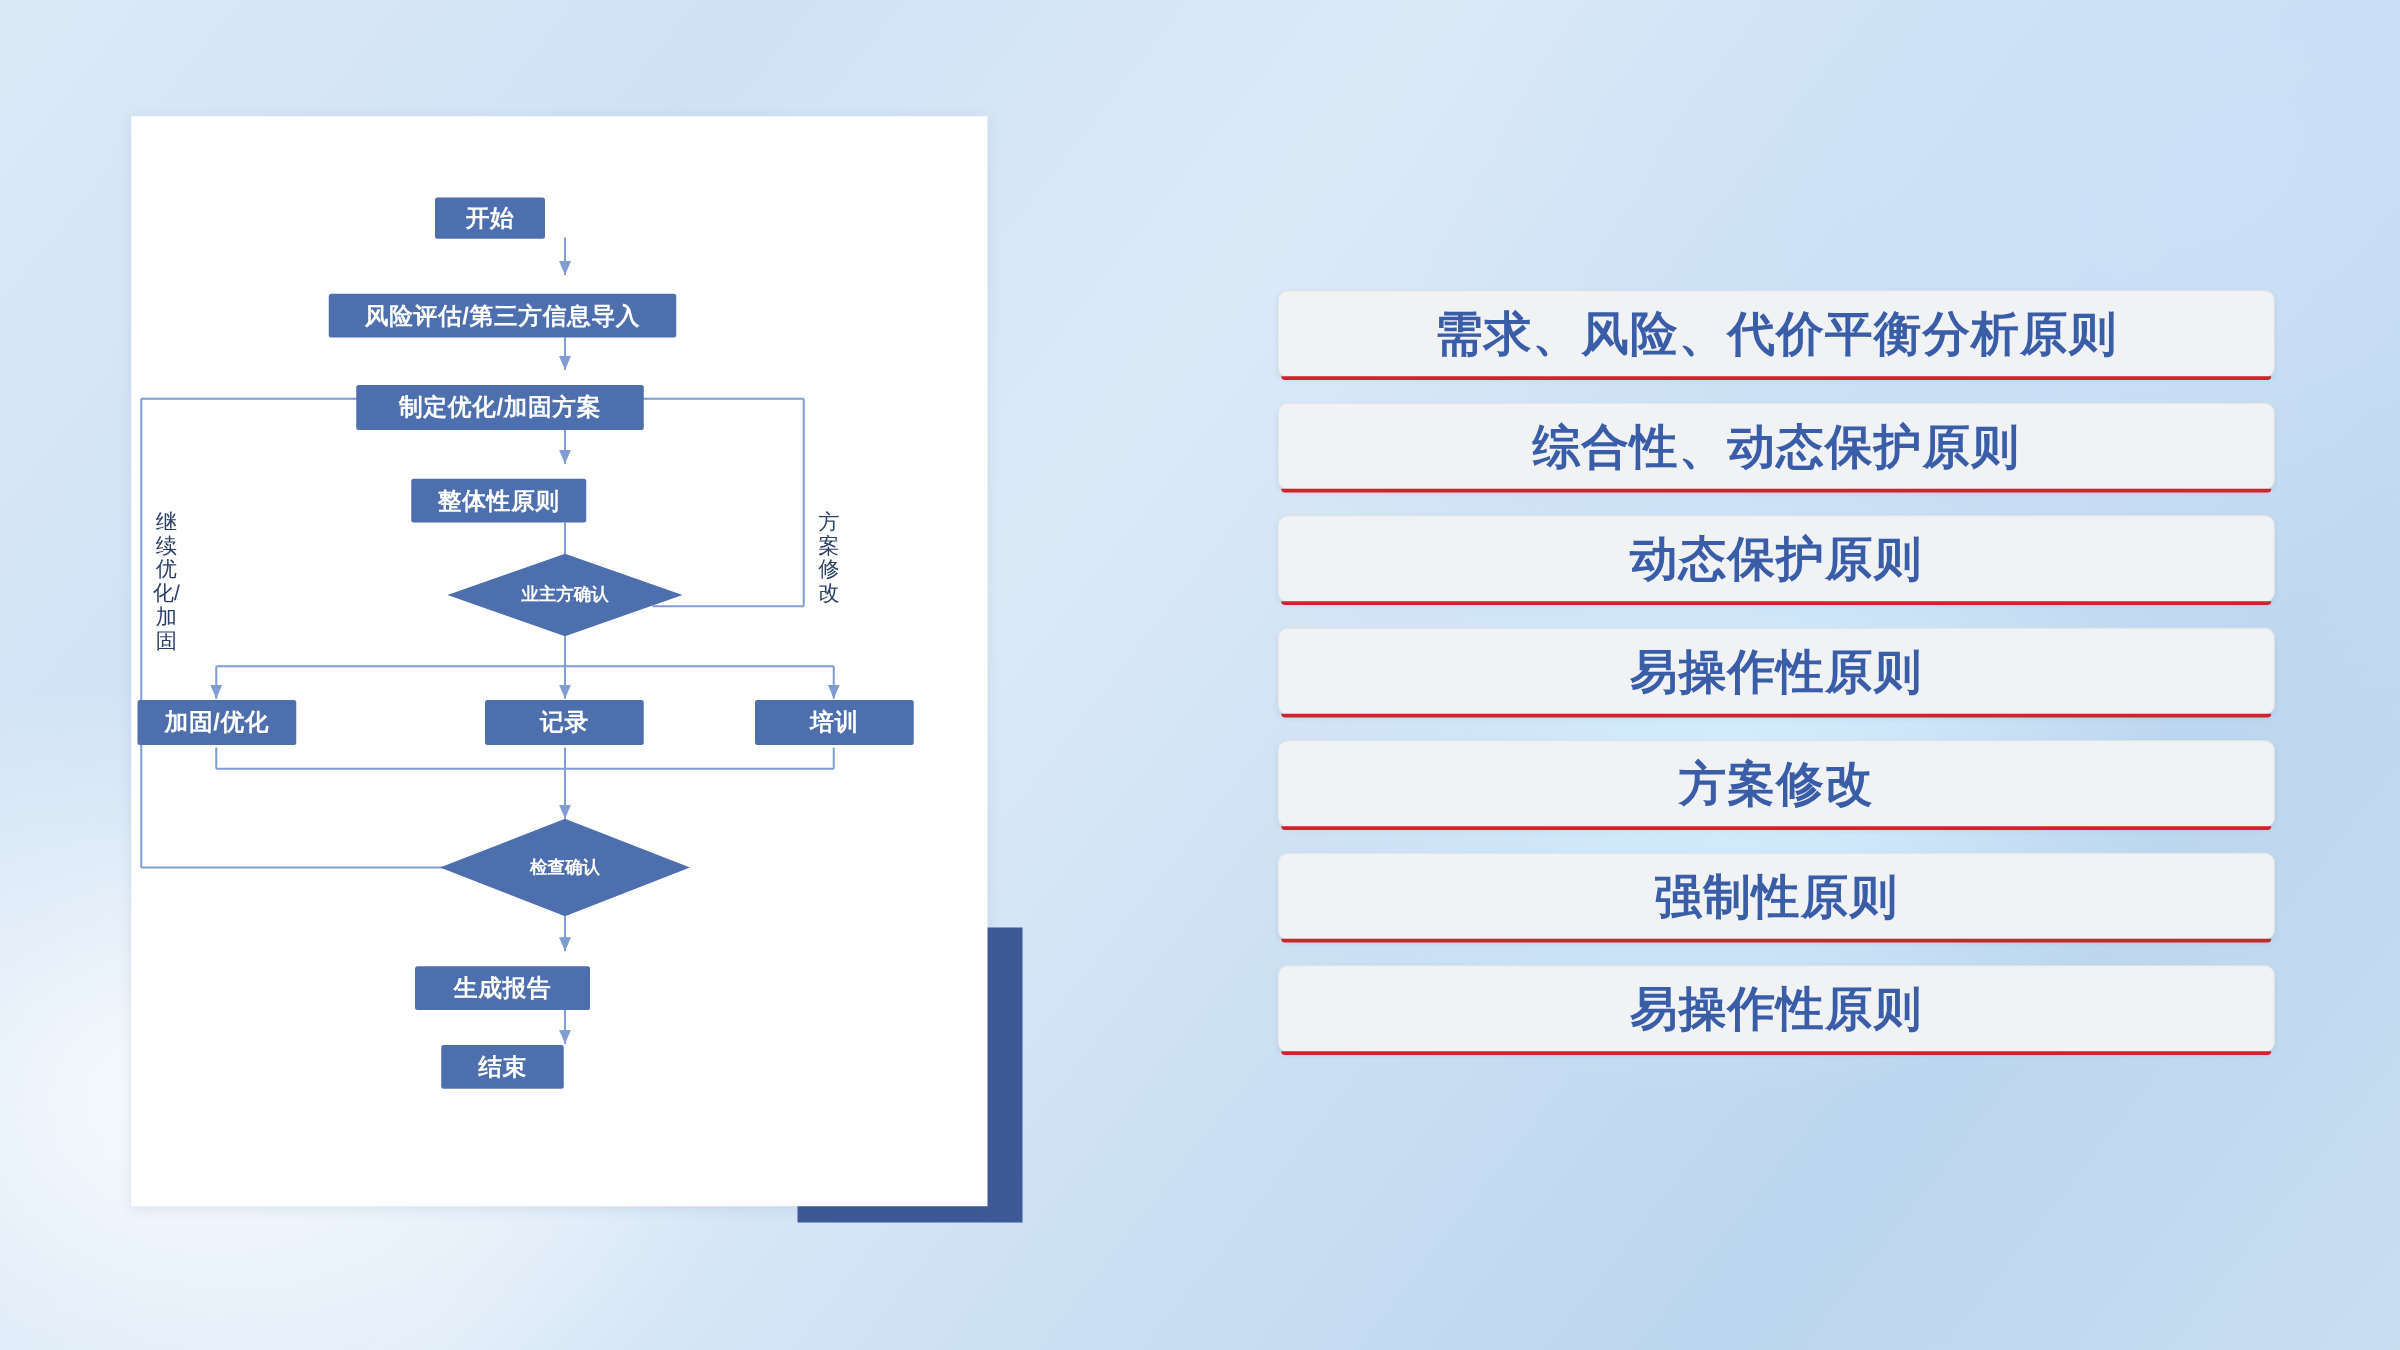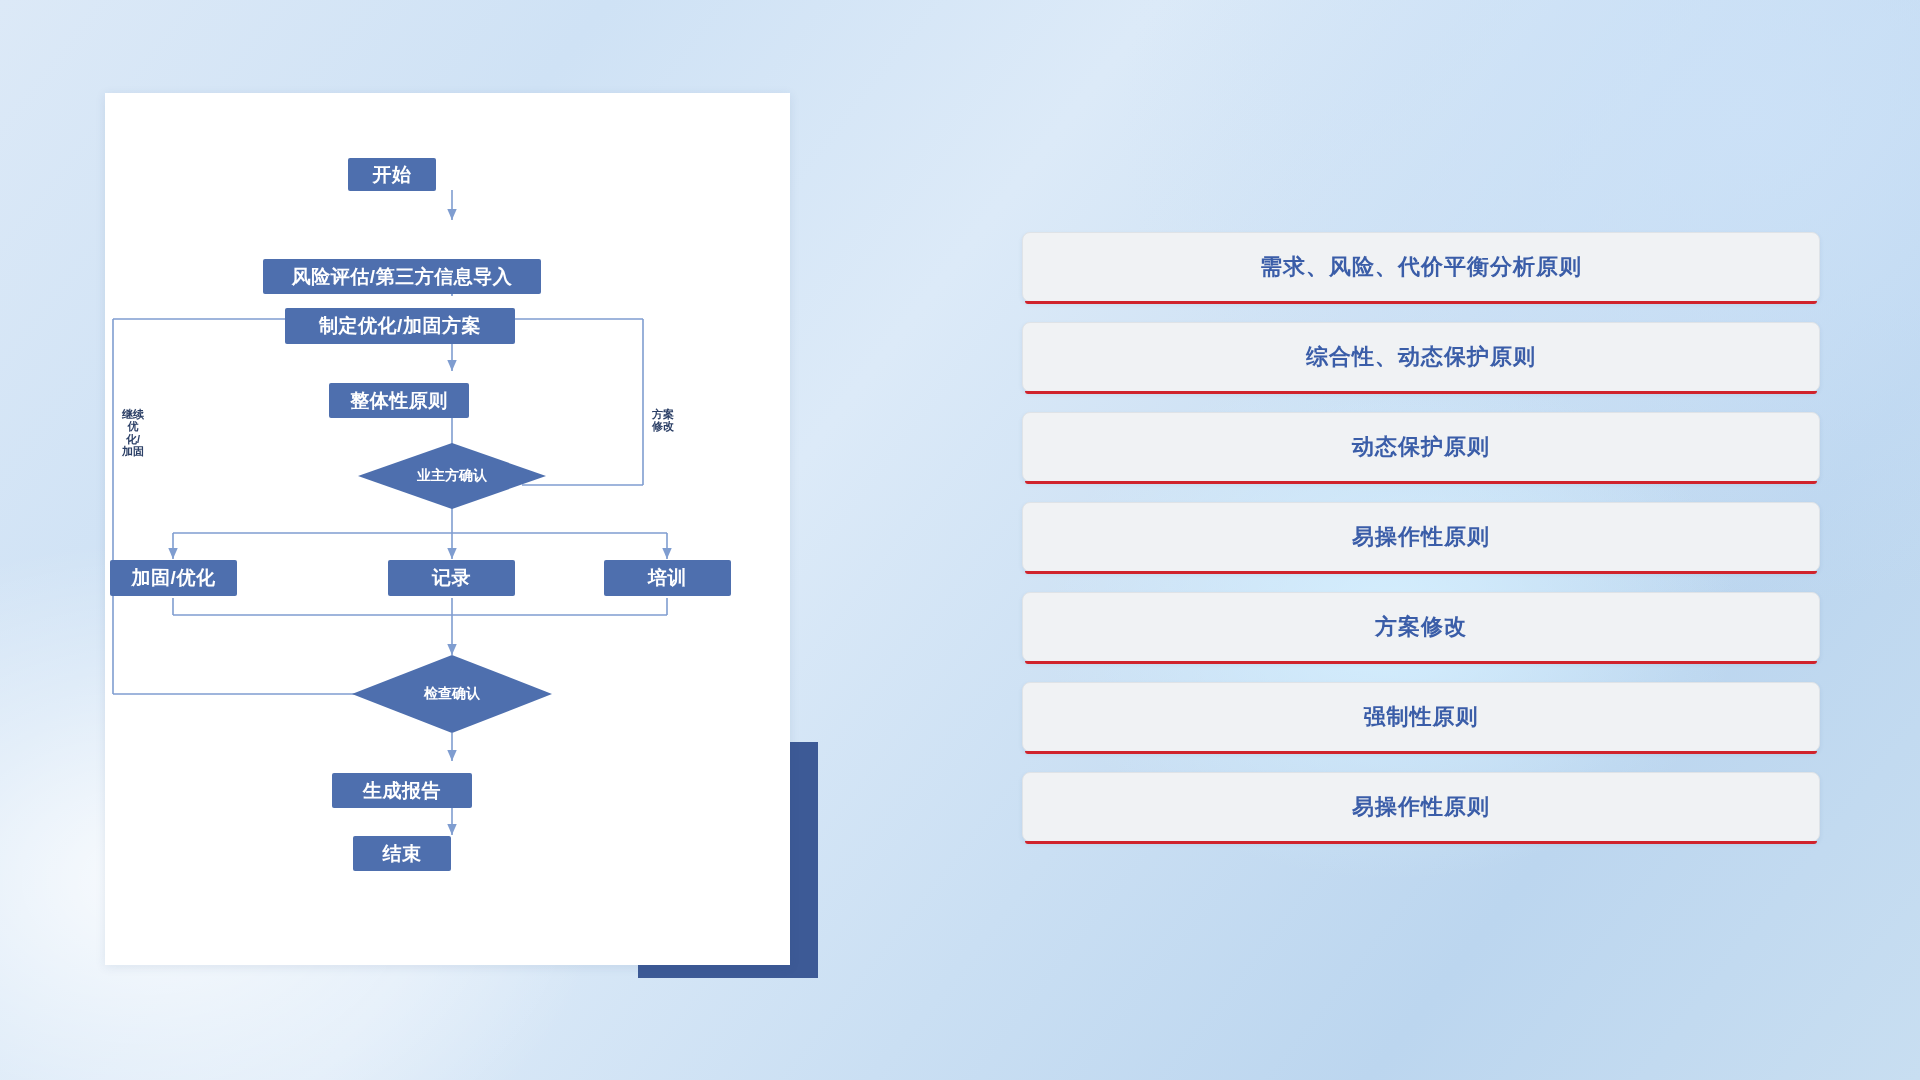--- a/index.html
+++ b/index.html
@@ -77,22 +77,22 @@
     justify-content: center;
     color: #ffffff;
     font-size: 14px;
     font-weight: bold;
     pointer-events: none;
   }
 
   .side-label {
     position: absolute;
     color: #2b3f66;
-    font-size: 11px;
-    font-weight: bold;
+    font-size: 17px;
+    font-weight: normal;
     line-height: 1.12;
     width: 22px;
     text-align: center;
     word-break: break-all;
   }
 
   
   .right-title {
     position: absolute;
     left: 1020px;
@@ -130,21 +130,21 @@
     content: "";
     position: absolute;
     left: 2px;
     right: 2px;
     bottom: -3px;
     height: 3px;
     background: #d0232c;
     border-radius: 0 0 6px 6px;
   }
   .bar-text {
-    font-size: 22px;
+    font-size: 38px;
     color: #3a5da8;
     font-weight: bold;
     letter-spacing: 1px;
   }
 </style>
 </head>
 <body>
 
 <div id="slide">
 
@@ -192,21 +192,21 @@
           <line x1="268" y1="601" x2="8" y2="601"></line>
           <line x1="8" y1="601" x2="8" y2="226"></line>
           <line x1="8" y1="226" x2="258" y2="226" marker-end="url(#arrow)"></line>
         </g>
       </svg>
 
       <div class="node" style="left:243px; top:65px; width:88px; height:33px;">
         <span>开始</span>
       </div>
 
-      <div class="node" style="left:158px; top:142px; width:278px; height:35px;margin-top:24px;">
+      <div class="node" style="left:158px; top:142px; width:278px; height:35px;">
         <span>风险评估/第三方信息导入</span>
       </div>
 
       <div class="node" style="left:180px; top:215px; width:230px; height:36px;">
         <span>制定优化/加固方案</span>
       </div>
 
       <div class="node" style="left:224px; top:290px; width:140px; height:35px;">
         <span>整体性原则</span>
       </div>

